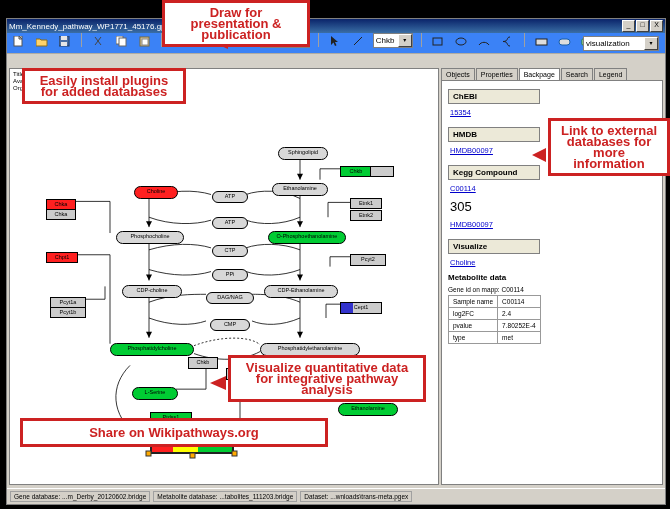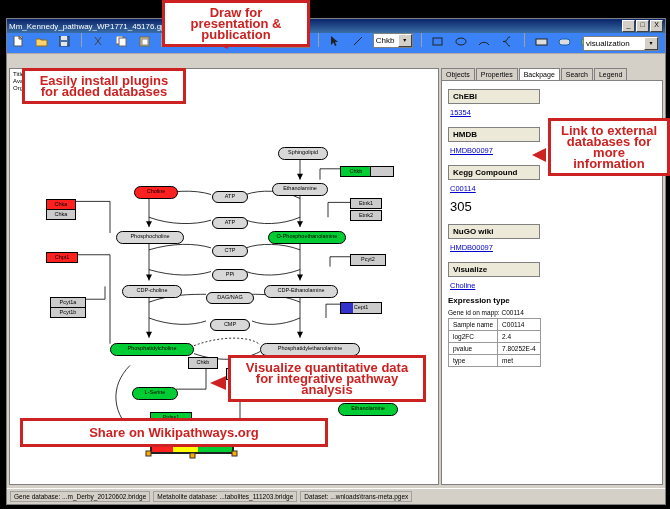--- a/index.html
+++ b/index.html
@@ -314,27 +314,26 @@
           <a class="dblink" href="#">15354</a>
 
           <div class="dbhdr">HMDB</div>
           <a class="dblink" href="#">HMDB00097</a>
 
           <div class="dbhdr">Kegg Compound</div>
           <a class="dblink" href="#">C00114</a>
 
           <span class="dbplain">305</span>
 
-          <div class="dbhdr">NuGO wiki</div>
           <a class="dblink" href="#">HMDB00097</a>
 
           <div class="dbhdr">Visualize</div>
           <a class="dblink" href="#">Choline</a>
 
-          <div class="exprhdr">Expression type</div>
+          <div class="exprhdr">Metabolite data</div>
           <div class="genelbl">Gene id on mapp: C00114</div>
           <table class="expr">
             <tbody>
                 <tr>
               <td>Sample name</td>
               <td>C00114</td>
             </tr>
             <tr>
               <td>log2FC</td>
               <td>2.4</td>

